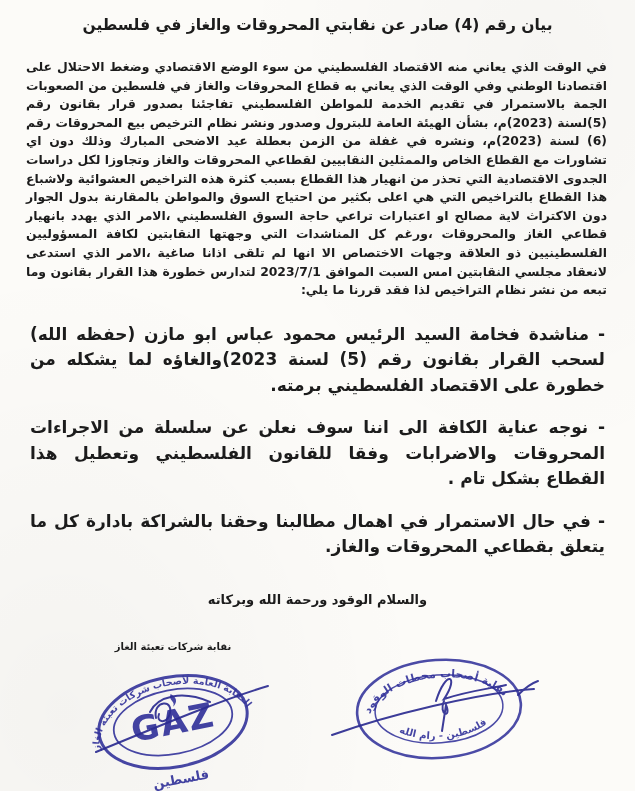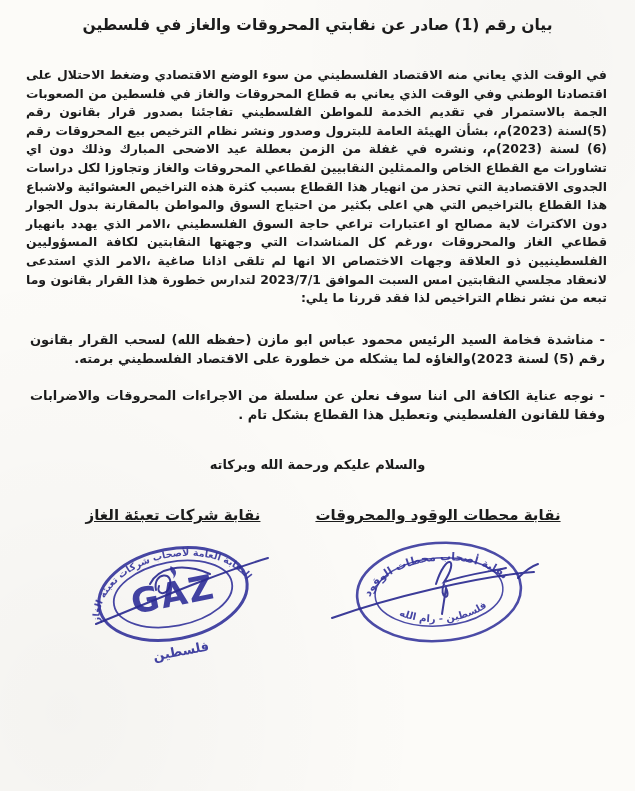--- a/index.html
+++ b/index.html
@@ -17,29 +17,29 @@
     direction:rtl;
   }
   .doc-title{
     margin:16px 30px 0 30px;
     text-align:center;
     font-size:15.5px;
     font-weight:700;
     letter-spacing:0;
   }
   .intro{
-    margin:32px 28px 0 26px;
+    margin:24px 28px 0 26px;
     font-size:12.4px;
     font-weight:700;
     line-height:1.5;
     text-align:justify;
   }
   .bullets{margin:22px 30px 0 30px;}
   .bullet{
-    font-size:13px;
+    font-size:17px;
     font-weight:700;
     line-height:1.5;
     text-align:justify;
     margin-top:17px;
   }
   .closing{
     margin-top:32px;
     text-align:center;
     font-size:13px;
     font-weight:700;
@@ -51,48 +51,47 @@
     padding:0 72px 0 48px;
     margin-top:34px;
   }
   .sig-col{
     width:250px;
     display:flex;
     flex-direction:column;
     align-items:center;
   }
   .sig-title{
-    font-size:15px;
+    font-size:10px;
     font-weight:700;
     text-align:center;
-    text-decoration:underline;
   }
   .stamp-wrap{margin-top:8px;}
   svg text{font-family:"DejaVu Sans", sans-serif;}
 </style>
 </head>
 <body>
 
 <div class="page">
 
-  <h1 class="doc-title">بيان رقم (1) صادر عن نقابتي المحروقات والغاز في فلسطين</h1>
+  <h1 class="doc-title">بيان رقم (4) صادر عن نقابتي المحروقات والغاز في فلسطين</h1>
 
   <p class="intro">في الوقت الذي يعاني منه الاقتصاد الفلسطيني من سوء الوضع الاقتصادي وضغط الاحتلال على اقتصادنا الوطني وفي الوقت الذي يعاني به قطاع المحروقات والغاز في فلسطين  من الصعوبات الجمة بالاستمرار في تقديم الخدمة للمواطن الفلسطيني تفاجئنا بصدور قرار بقانون رقم (5)لسنة (2023)م، بشأن الهيئة العامة للبترول وصدور ونشر نظام الترخيص بيع المحروقات رقم (6) لسنة (2023)م، ونشره في غفلة من الزمن بعطلة عيد الاضحى المبارك وذلك دون اي تشاورات مع القطاع الخاص  والممثلين النقابيين لقطاعي المحروقات والغاز وتجاوزا لكل دراسات الجدوى الاقتصادية التي تحذر من انهيار هذا القطاع بسبب كثرة هذه  التراخيص العشوائية ولاشباع هذا القطاع بالتراخيص التي هي اعلى بكثير من احتياج السوق  والمواطن بالمقارنة بدول الجوار دون الاكتراث لاية مصالح او اعتبارات تراعي حاجة السوق الفلسطيني ،الامر الذي يهدد بانهيار قطاعي الغاز والمحروقات ،ورغم  كل المناشدات التي وجهتها النقابتين لكافة المسؤوليين الفلسطينيين ذو العلاقة  وجهات الاختصاص الا انها لم تلقى اذانا صاغية ،الامر الذي استدعى لانعقاد مجلسي النقابتين امس السبت الموافق 2023/7/1 لتدارس خطورة هذا القرار بقانون وما تبعه من نشر نظام التراخيص لذا فقد قررنا ما يلي:</p>
 
   <div class="bullets">
     <div class="bullet">- مناشدة فخامة السيد الرئيس محمود عباس ابو مازن (حفظه الله) لسحب القرار بقانون رقم (5) لسنة 2023)والغاؤه لما يشكله من خطورة على الاقتصاد الفلسطيني برمته.</div>
     <div class="bullet">- نوجه عناية الكافة الى اننا سوف نعلن عن سلسلة من الاجراءات المحروقات والاضرابات وفقا للقانون الفلسطيني وتعطيل هذا القطاع بشكل تام .</div>
+    <div class="bullet">- في حال الاستمرار في اهمال مطالبنا وحقنا بالشراكة بادارة كل ما يتعلق بقطاعي المحروقات والغاز.</div>
   </div>
 
-  <div class="closing">والسلام عليكم ورحمة الله وبركاته</div>
+  <div class="closing">والسلام الوقود ورحمة الله وبركاته</div>
 
   <div class="signatures">
 
     <div class="sig-col">
-      <div class="sig-title">نقابة محطات الوقود والمحروقات</div>
       <div class="stamp-wrap">
         <svg width="220" height="128" viewBox="0 0 220 128">
           <defs>
             <path id="arcTopR" d="M 38 74 A 74 46 0 0 1 184 64" fill="none"></path>
             <path id="arcBotR" d="M 52 66 A 66 42 0 0 0 174 62" fill="none"></path>
           </defs>
           <g stroke="#33339b" fill="none" opacity="0.88" transform="rotate(-4 110 60)">
             <ellipse cx="111" cy="60" rx="82" ry="49" stroke-width="2.6"></ellipse>
             <ellipse cx="111" cy="60" rx="64" ry="34" stroke-width="1.5"></ellipse>
           </g>

